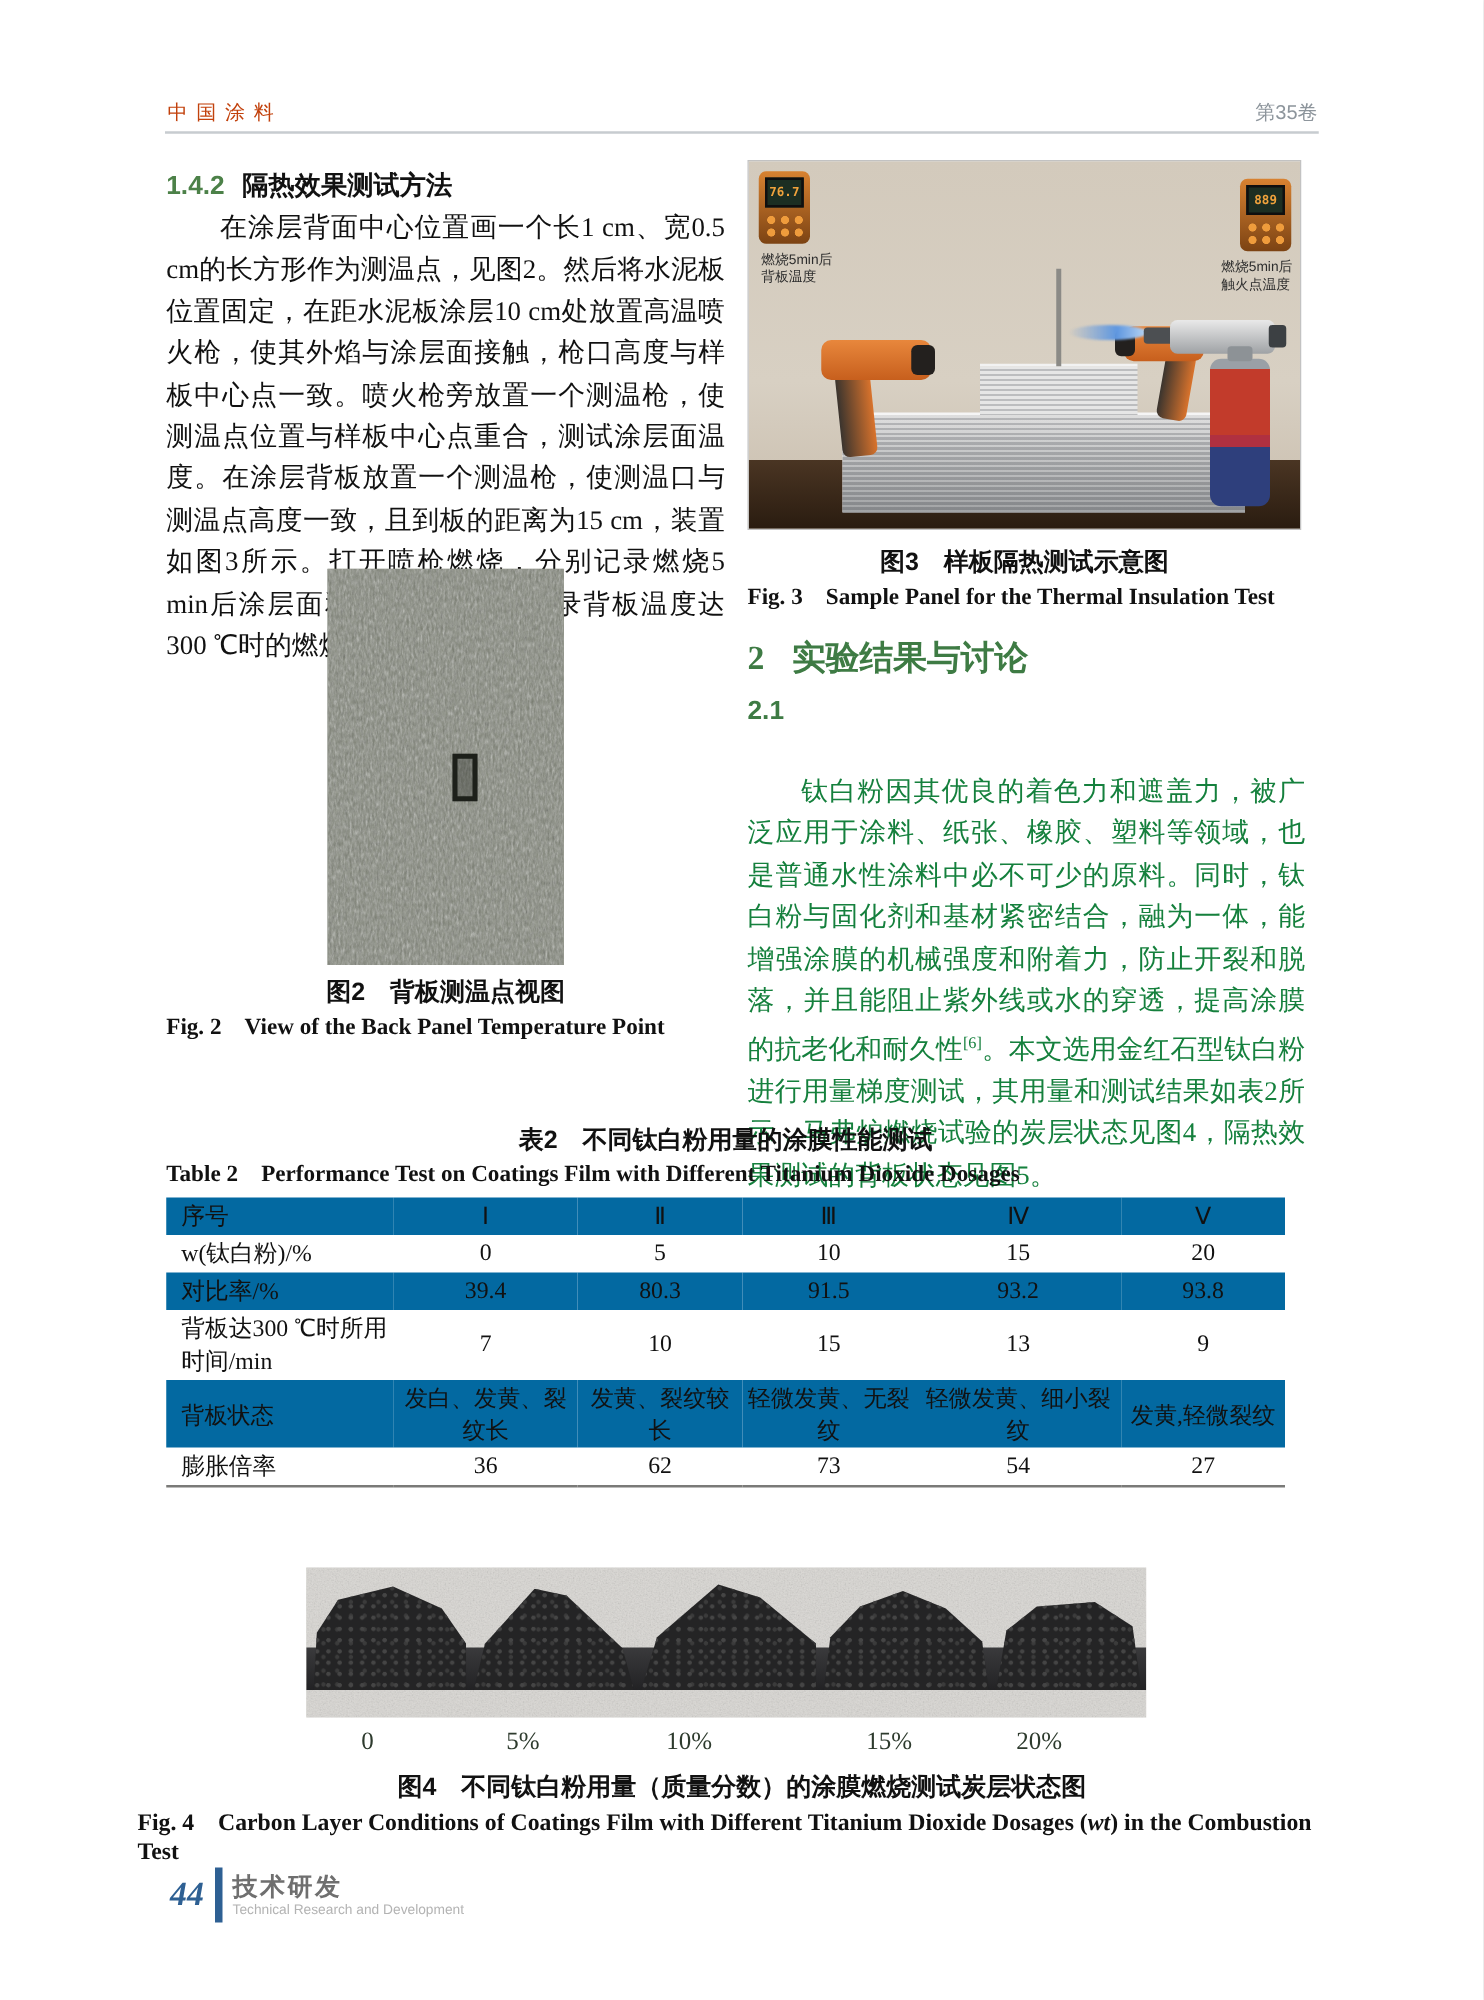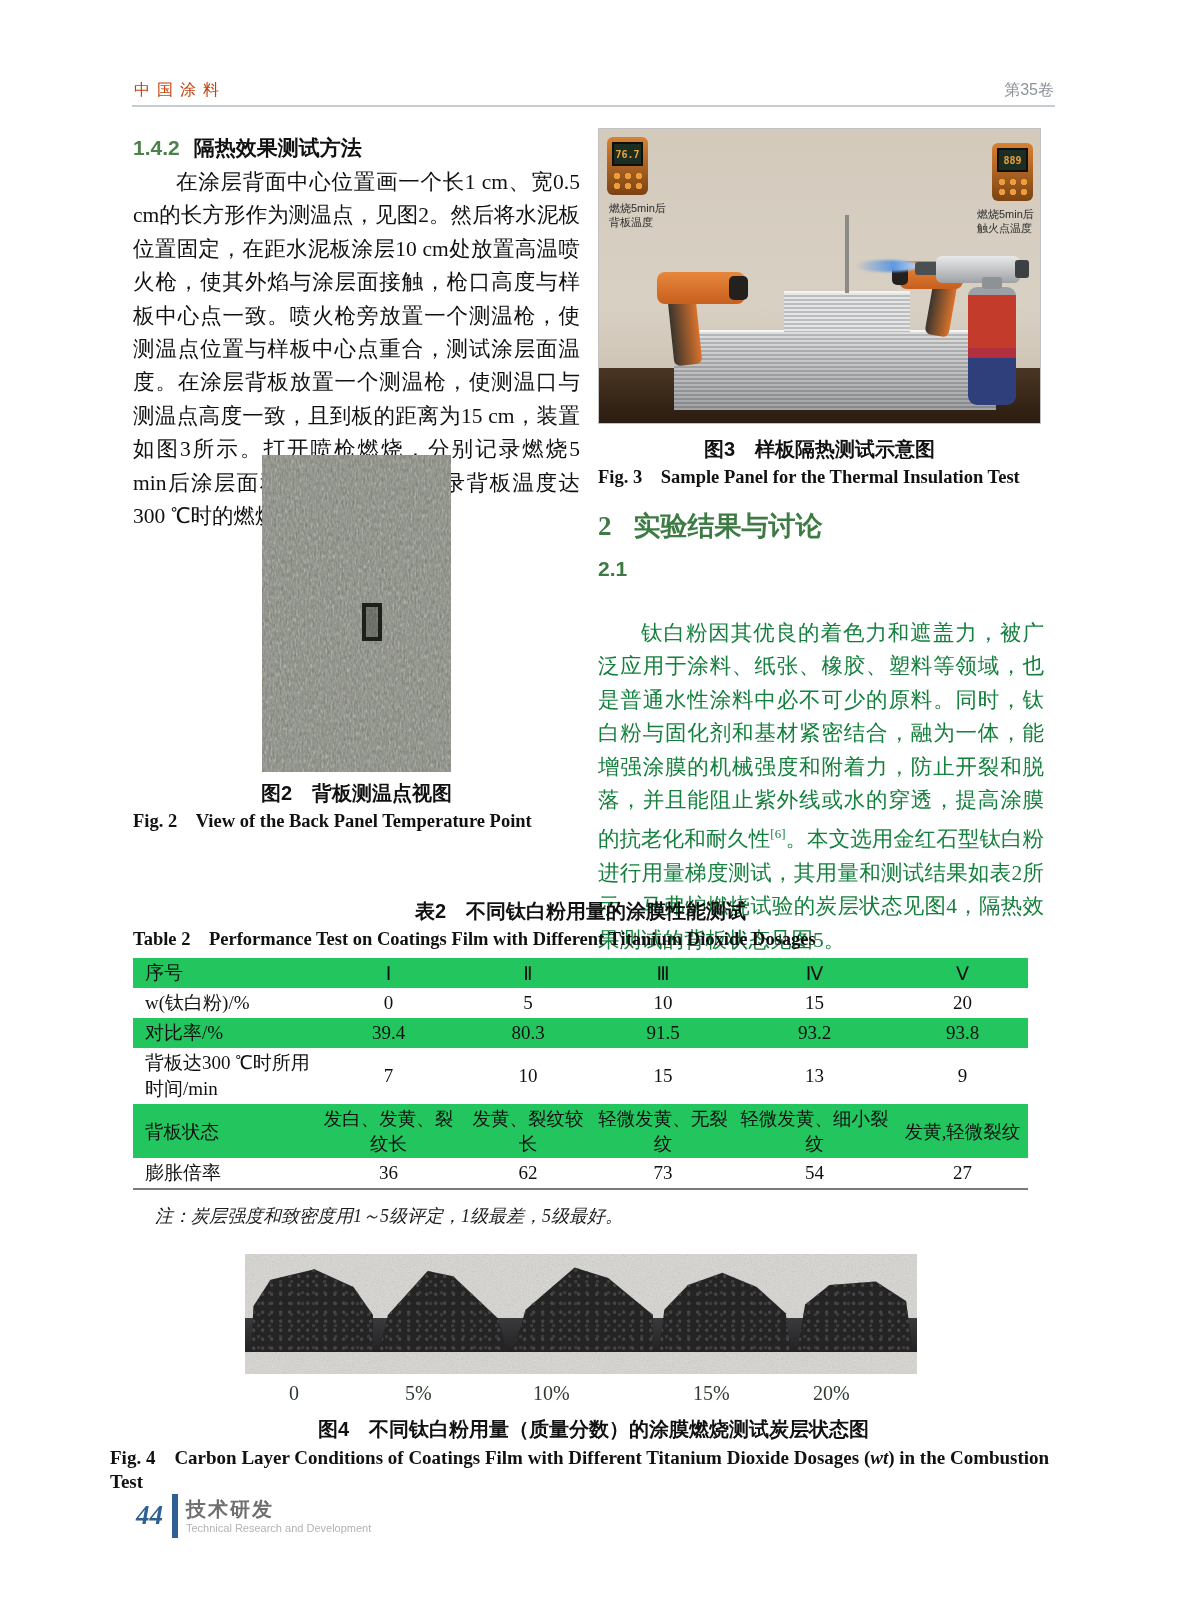--- a/index.html
+++ b/index.html
@@ -80,21 +80,21 @@
                 line-height:33.4px; color:#15803d; text-align:justify; text-indent:2em; }
   .para-right sup { font-size:13px; }
 
   
   .tbl-cap-cn { left:133px; top:898px; width:895px; }
   .tbl-cap-en { left:133px; top:926px; width:895px; }
   table.t2 { position:absolute; left:133px; top:958px; width:895px; border-collapse:collapse; table-layout:fixed;
              font-size:19px; color:#111; border-bottom:2px solid #7a7a78; }
   table.t2 td { padding:2px 4px; text-align:center; vertical-align:middle; height:26px; }
   table.t2 td.lbl { text-align:left; padding-left:12px; }
-  table.t2 tr.shade { background:#22c55e; }
+  table.t2 tr.shade { background:#0369a1; }
   table.t2 tr.tall td { height:50px; }
   table.t2 tr.small td { font-size:18.5px; }
   .tbl-note { position:absolute; left:155px; top:1204px; font-style:italic; font-size:18px; color:#1c1c1c; }
 
   
   .fig4 { position:absolute; left:245px; top:1254px; width:672px; height:120px; background:#d9d7d3; overflow:hidden; }
   .fig4 svg { position:absolute; left:0; top:0; }
   .fig4 .base { position:absolute; left:0; top:64px; width:100%; height:34px; background:linear-gradient(180deg,#3a3a3c,#222224); }
   .mound { position:absolute; top:10px; height:88px;
            background:radial-gradient(circle 1.5px at 30% 35%, #454545 1.5px, transparent 2px),
@@ -260,21 +260,20 @@
     <tr>
       <td class="lbl">膨胀倍率</td>
       <td>36</td>
           <td>62</td>
           <td>73</td>
           <td>54</td>
           <td>27</td>
     </tr>
   </tbody>
     </table>
-  <div class="tbl-note">注：炭层强度和致密度用1～5级评定，1级最差，5级最好。</div>
 
   <div class="fig4">
     <svg width="672" height="120">
       <defs>
         <filter id="noise2" x="0" y="0" width="100%" height="100%">
           <feTurbulence type="fractalNoise" baseFrequency="0.8" numOctaves="2" seed="3"></feTurbulence>
           <feColorMatrix type="saturate" values="0"></feColorMatrix>
         </filter>
       </defs>
       <rect width="672" height="120" fill="#d9d7d3"></rect>

